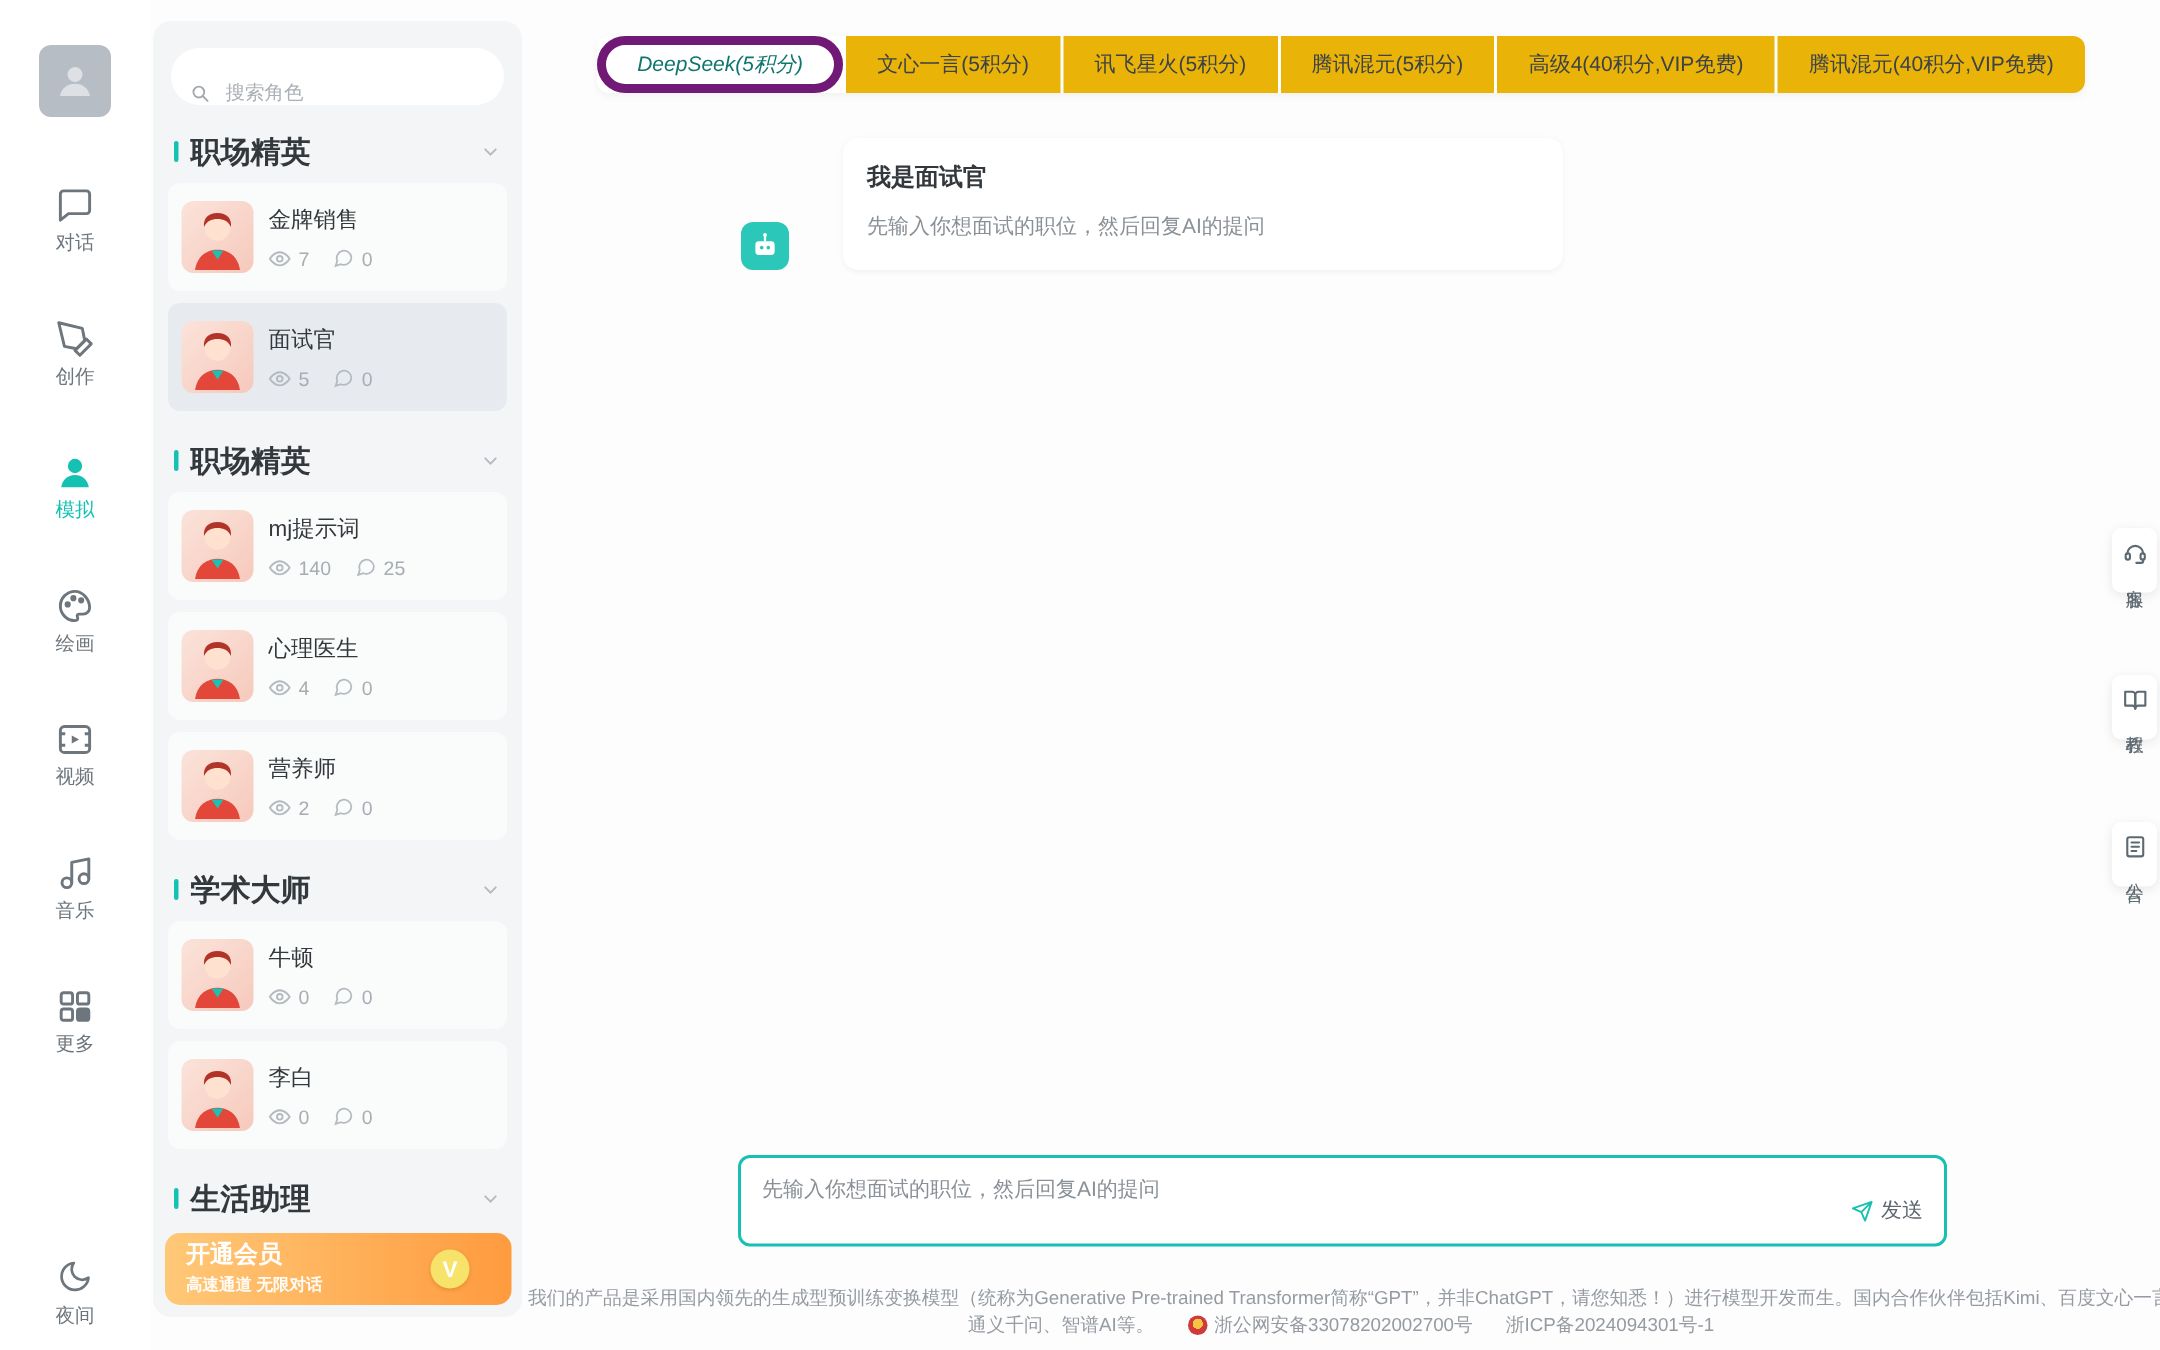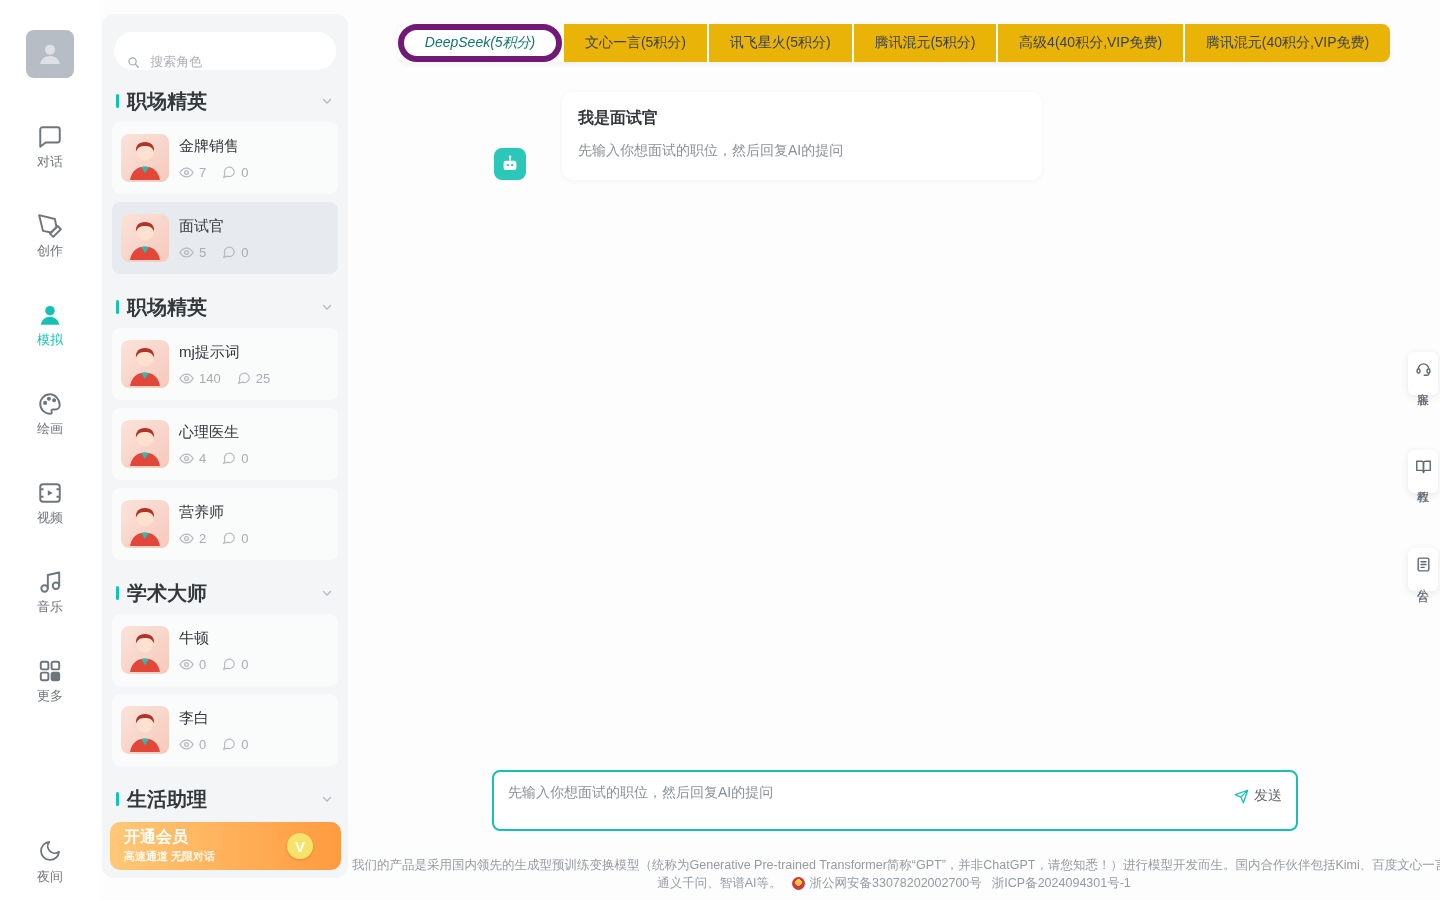--- a/index.html
+++ b/index.html
@@ -65,27 +65,27 @@
   .bot-card{width:480px;background:#fff;border-radius:10px;box-shadow:0 1px 4px rgba(0,0,0,.05);
     padding:16px 16px 20px;}
   .bot-title{font-size:16px;font-weight:700;color:#33383d;margin-bottom:13px;}
   .bot-body{font-size:14px;color:#8a9097;}
 
   .composer{position:absolute;left:144px;top:770px;width:806px;height:61px;background:#fff;
     border:2px solid #17c0b3;border-radius:8px;}
   .composer textarea{width:100%;height:100%;border:none;outline:none;resize:none;
     background:transparent;padding:12px 14px;font-size:14px;color:#333;font-family:inherit;}
   .composer textarea::placeholder{color:#8a9097;}
-  .send-btn{position:absolute;right:14px;bottom:24px;display:flex;align-items:center;gap:5px;
+  .send-btn{position:absolute;right:14px;bottom:13px;display:flex;align-items:center;gap:5px;
     font-size:14px;color:#5f666d;cursor:pointer;}
 
   .footer1{position:absolute;left:4px;right:0;bottom:26px;font-size:12.5px;color:#959ba1;
     white-space:nowrap;overflow:hidden;}
   .footer2{position:absolute;left:0;right:0;bottom:8px;display:flex;justify-content:center;
-    align-items:center;gap:10px;font-size:12.5px;color:#959ba1;}
+    align-items:center;gap:22px;font-size:12.5px;color:#959ba1;}
   .beian{display:flex;align-items:center;gap:5px;}
   .emblem{width:13px;height:13px;border-radius:50%;flex:none;
     background:radial-gradient(circle at 50% 42%,#f6c343 0 34%,#cf3a3a 35% 100%);}
 
   
   .float-btn{position:absolute;right:2px;width:30px;background:#fff;border-radius:6px;
     box-shadow:0 2px 8px rgba(0,0,0,.09);display:flex;flex-direction:column;align-items:center;
     padding:8px 0;gap:6px;color:#5e6a72;font-size:12px;cursor:pointer;}
   .float-label{writing-mode:vertical-rl;letter-spacing:2px;line-height:1;}
   .fb-1{top:352px;} .fb-2{top:450px;} .fb-3{top:548px;}

